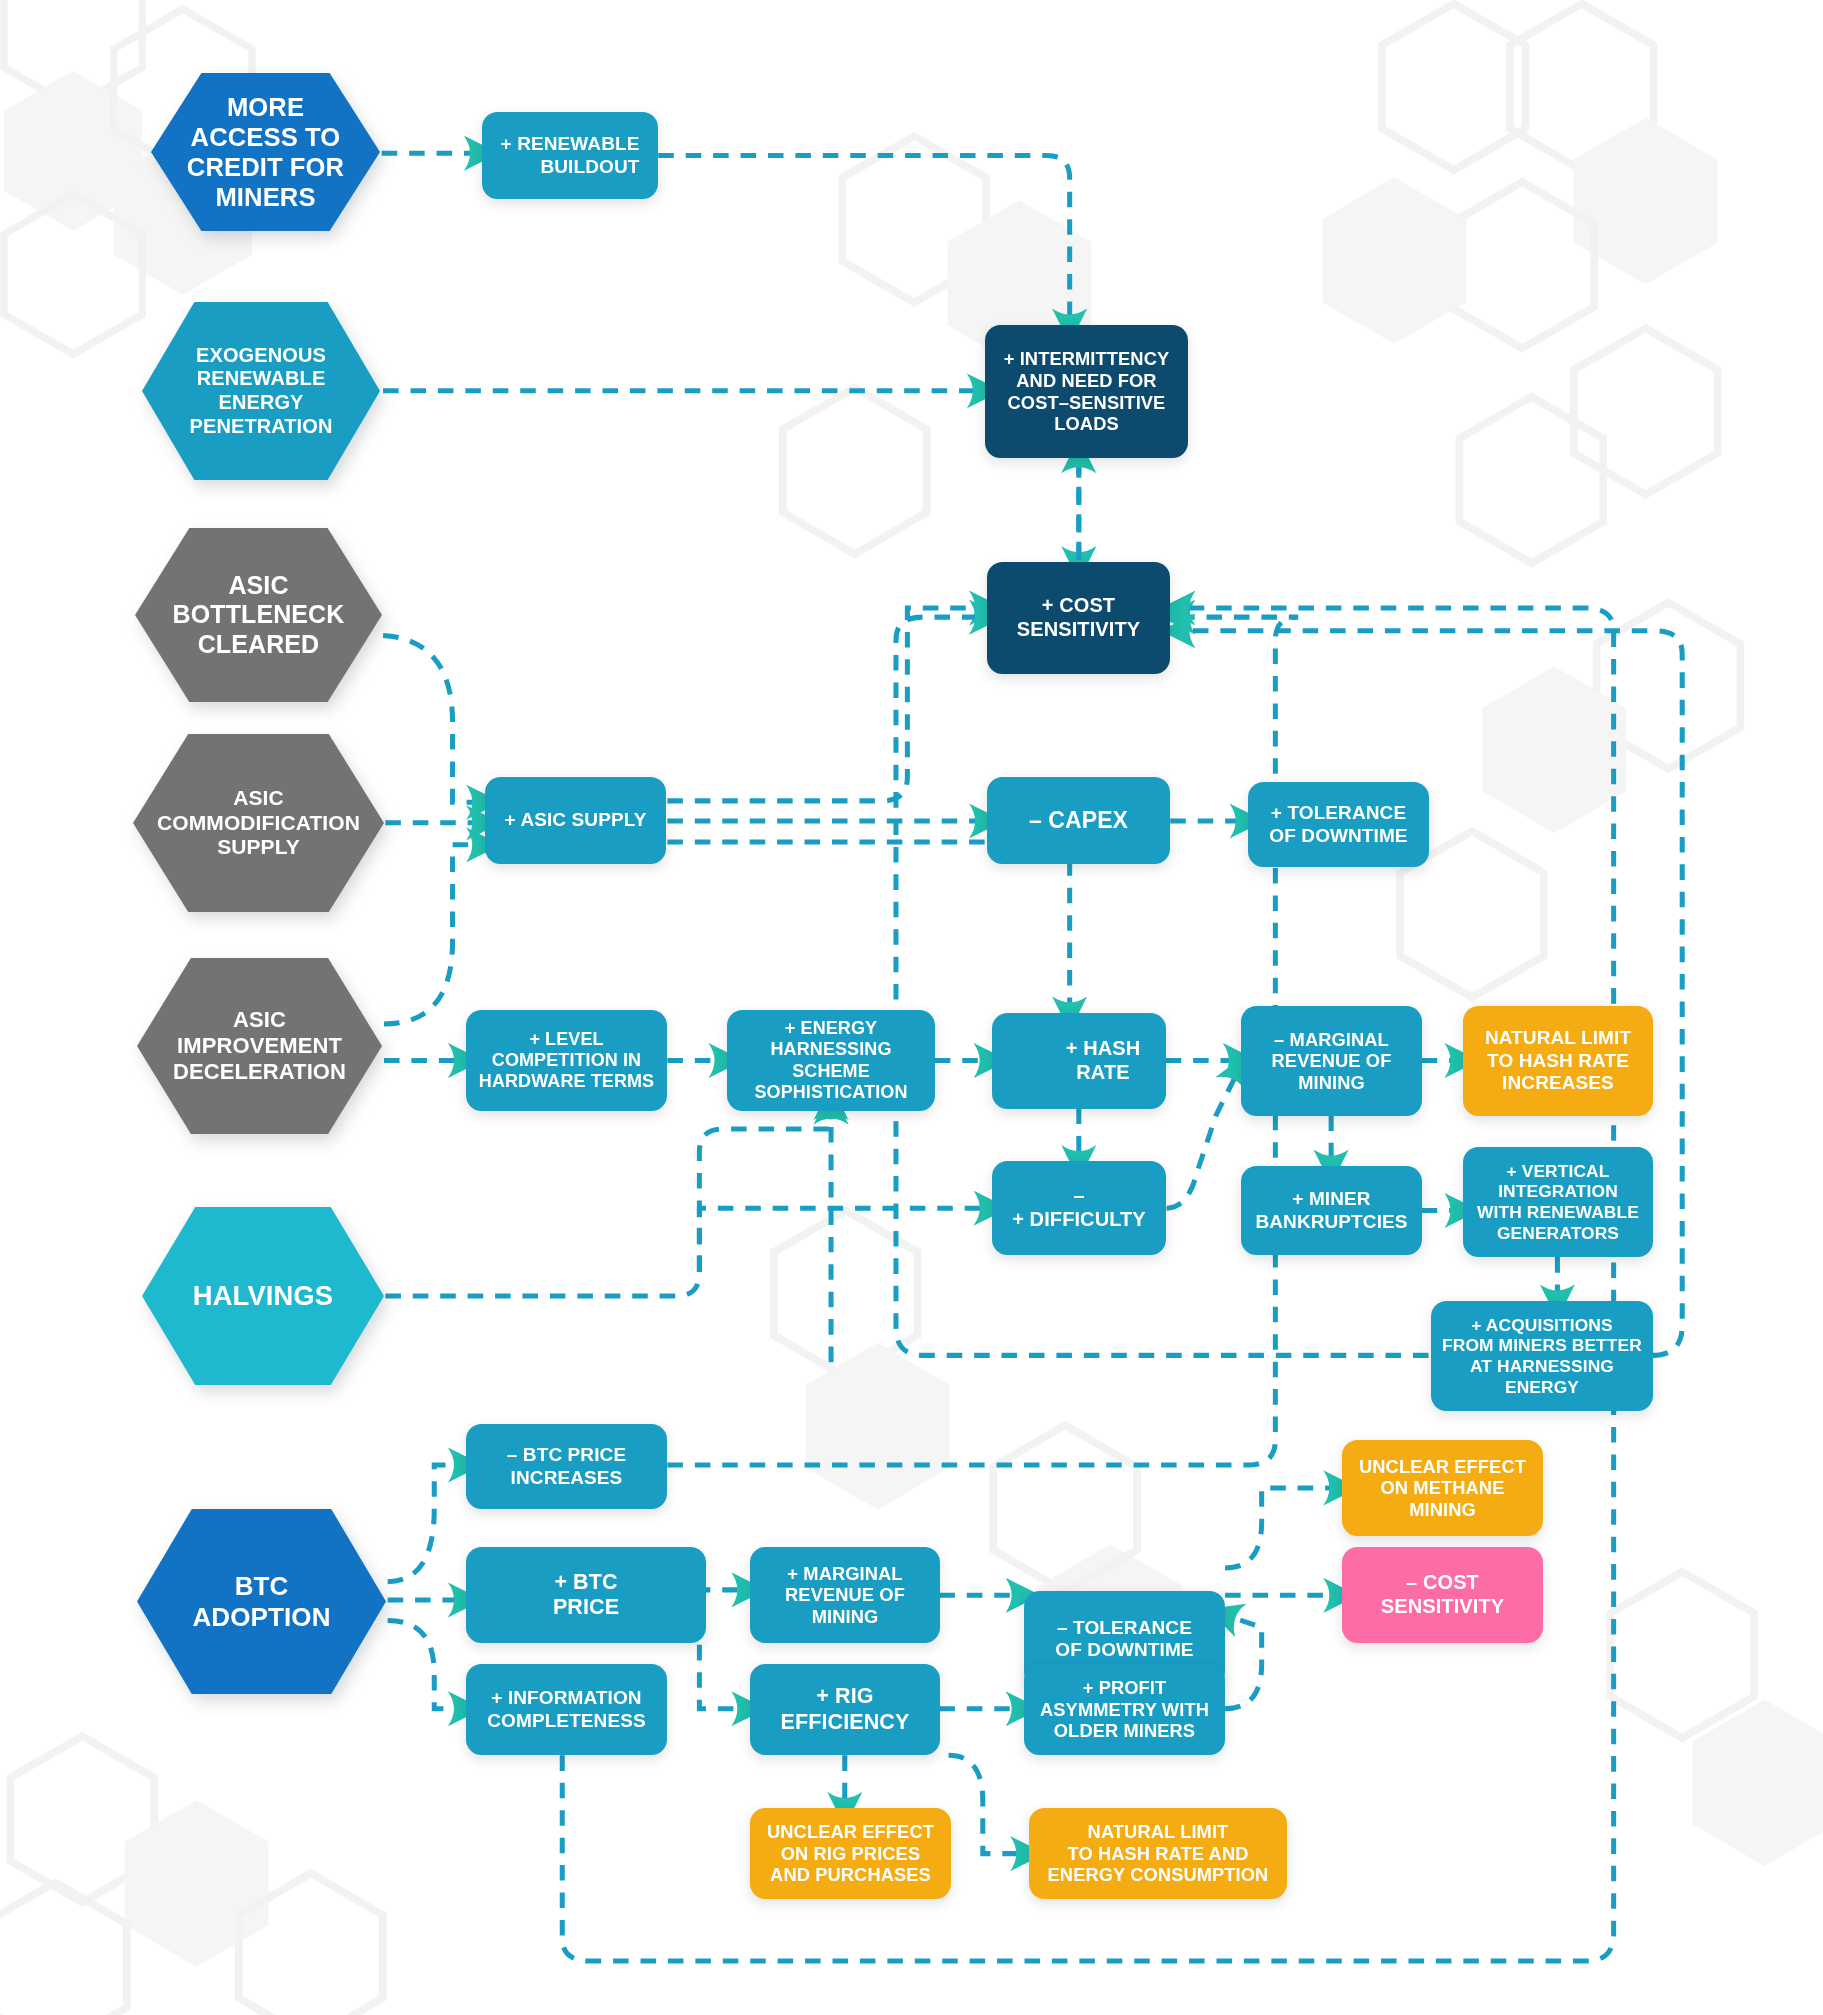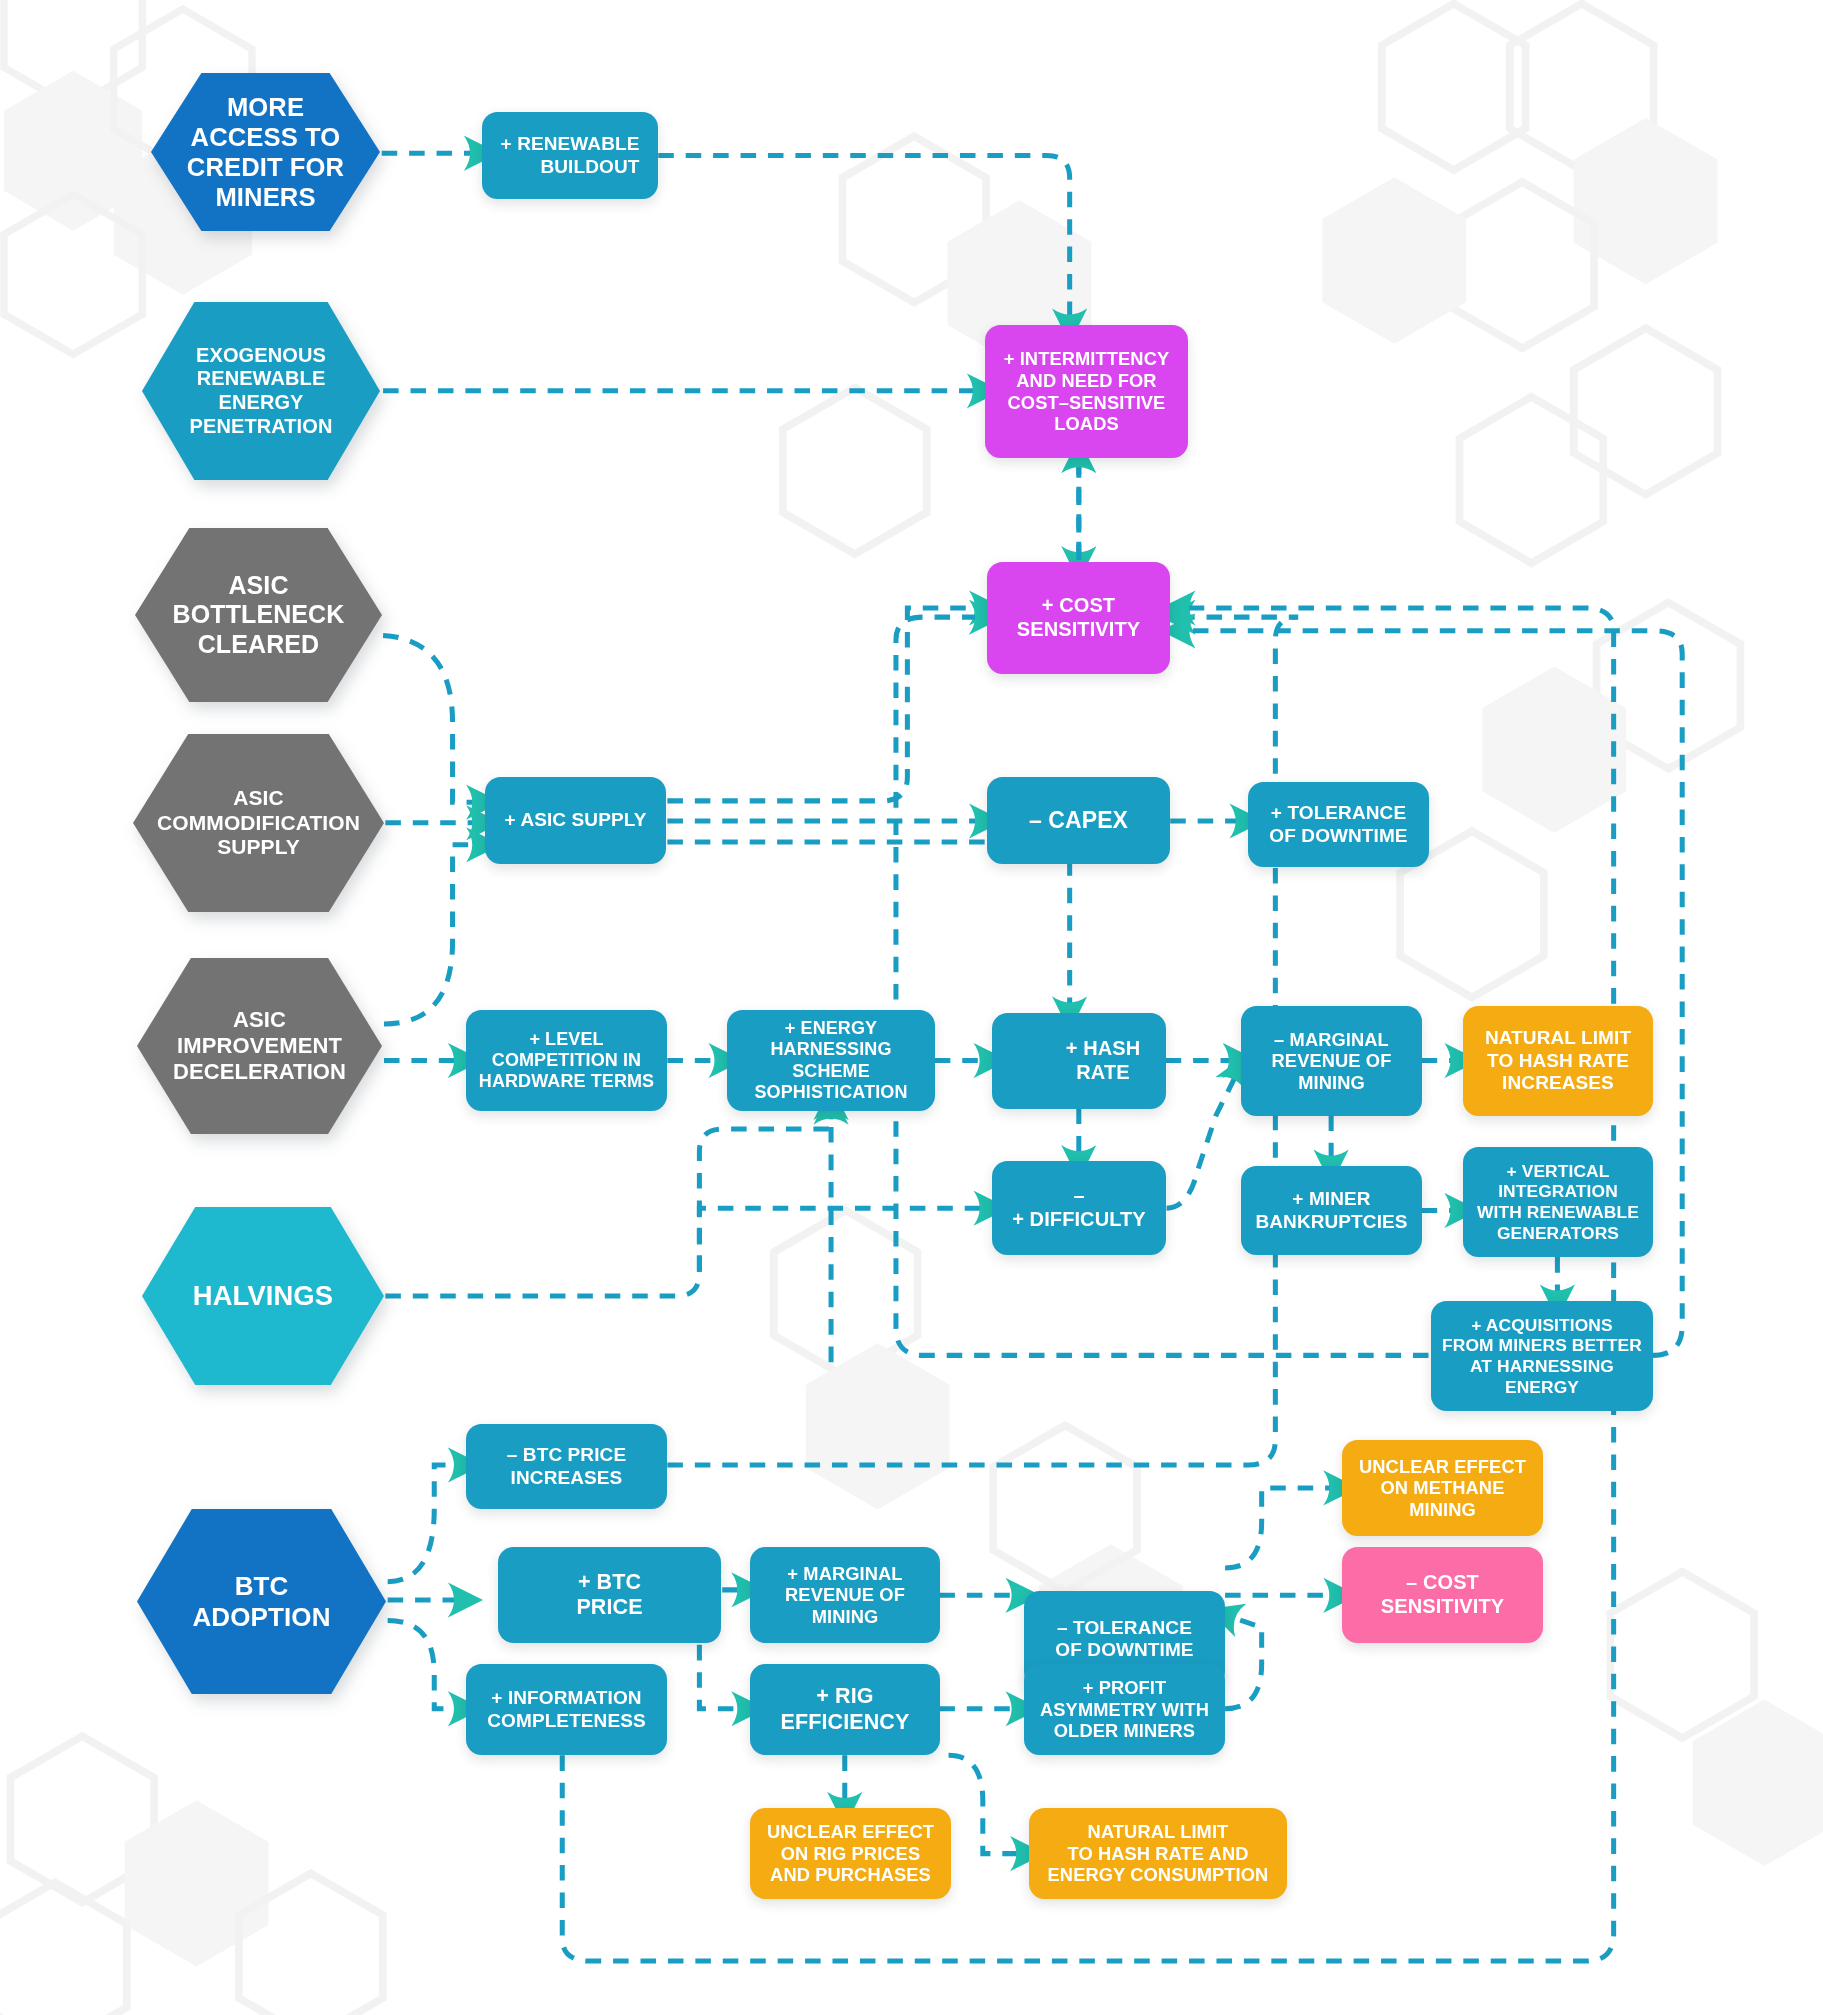--- a/index.html
+++ b/index.html
@@ -9,21 +9,21 @@
   #links{position:absolute;left:0;top:0;width:1823px;height:2015px;}
   .node{position:absolute;box-sizing:border-box;display:flex;align-items:center;justify-content:center;
         text-align:center;color:#ffffff;font-weight:700;letter-spacing:0.1px;line-height:1.18;
         text-transform:uppercase;}
   .rect{border-radius:15.5px;box-shadow:0 4.6px 12px rgba(30,40,50,.13);}
   .hex{filter:drop-shadow(4.6px 7.3px 7.3px rgba(40,50,60,.18));}
   .hex .hexin{width:100%;height:100%;display:flex;align-items:center;justify-content:center;
         clip-path:polygon(22% 0%,78% 0%,100% 50%,78% 100%,22% 100%,0% 50%);border-radius:4.6px;}
   .lbl{padding:0 7.3px;white-space:pre-line;}
   .c-blue{background:#1a9dc3;}
-  .c-green{background:#d946ef;}
+  .c-green{background:#0c4a6e;}
   .c-teal{background:#737373;}
   .c-cyan{background:#1fb9cf;}
   .c-dkblue{background:#1272c3;}
   .c-orange{background:#f4ac12;}
   .c-pink{background:#fc6ca7;}
 </style>
 </head>
 <body>
 
 <div id="stage">
@@ -340,21 +340,21 @@
         <span class="lbl">UNCLEAR EFFECT
 ON METHANE
 MINING</span>
       </div>
       <div class="node hex" style="left: 137px; top: 1509px; width: 249px; height: 185px; font-size: 26px;">
         <div class="hexin c-dkblue">
           <span class="lbl">BTC
 ADOPTION</span>
         </div>
       </div>
-      <div class="node rect c-blue" style="left: 466px; top: 1547px; width: 223px; height: 96px; font-size: 21.5px; margin-left: 32px;">
+      <div class="node rect c-blue" style="left: 466px; top: 1547px; width: 240px; height: 96px; font-size: 21.5px;">
         <span class="lbl">+ BTC
 PRICE</span>
       </div>
       <div class="node rect c-blue" style="left: 750px; top: 1547px; width: 190px; height: 96px; font-size: 18.3px;">
         <span class="lbl">+ MARGINAL
 REVENUE OF
 MINING</span>
       </div>
       <div class="node rect c-blue" style="left: 1024px; top: 1547px; width: 201px; height: 96px; font-size: 19px; margin-top: 44px;">
         <span class="lbl">– TOLERANCE

